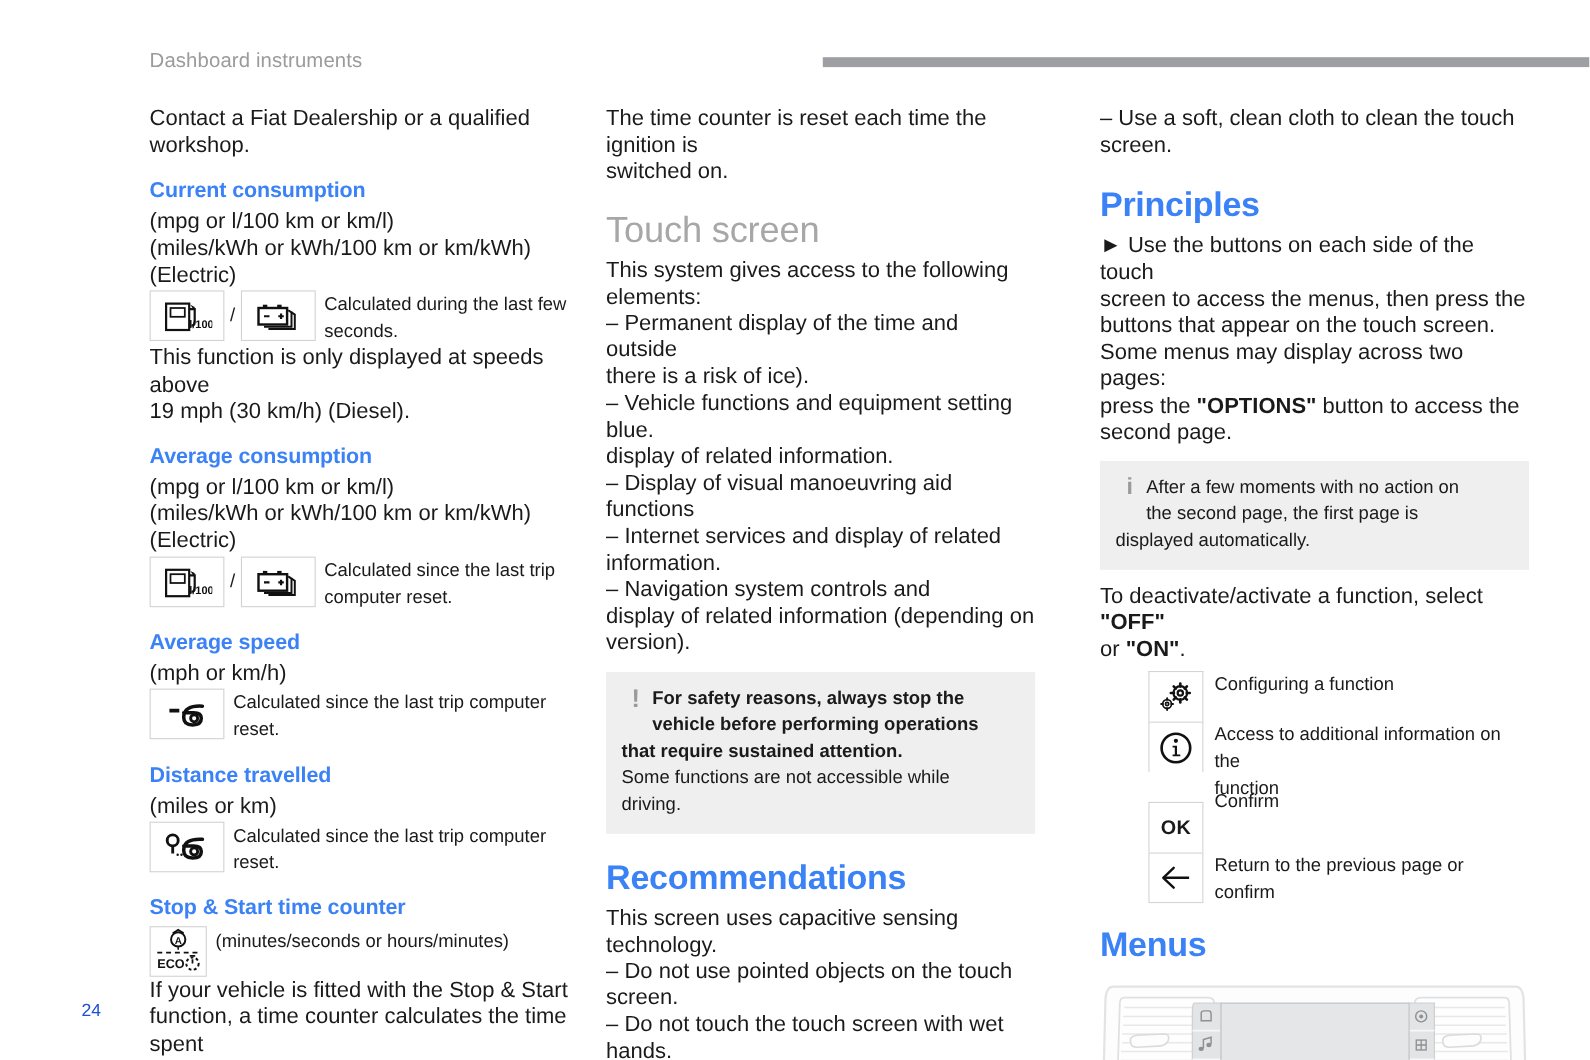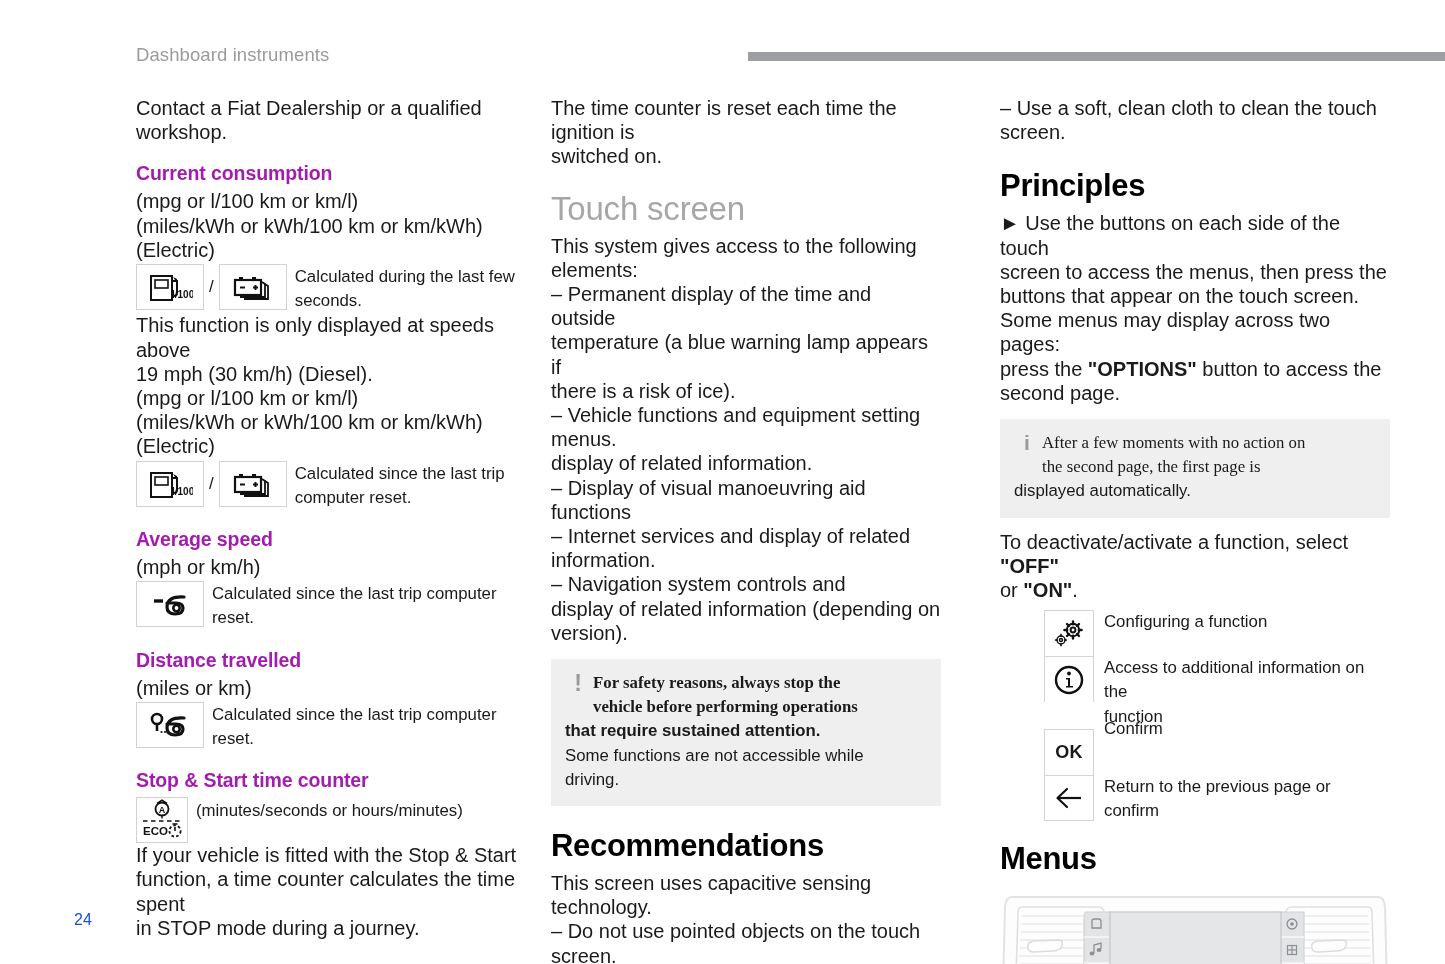--- a/index.html
+++ b/index.html
@@ -64,29 +64,29 @@
     margin: 0;
     font-size: 20px;
     line-height: 24.2px;
     color: #1a1a1a;
   }
   h2.section-h {
     margin: 17px 0 3px 0;
     font-size: 19.5px;
     font-weight: bold;
     line-height: 25px;
-    color: #a21caf;
+    color: #3b82f6;
     letter-spacing: -0.1px;
   }
   h1.big-h {
     margin: 22px 0 7px 0;
     font-size: 31px;
     font-weight: bold;
     line-height: 36px;
-    color: #000000;
+    color: #3b82f6;
     letter-spacing: -0.3px;
   }
   h1.big-h.gray {
     color: #a7a7a7;
     font-weight: normal;
     font-size: 33px;
     letter-spacing: -0.2px;
   }
   b, .b { font-weight: bold; }
 
@@ -134,21 +134,21 @@
   .nb-icon {
     float: left;
     width: 26px;
     text-align: center;
     color: #9a9a9a;
     font-weight: bold;
     font-size: 23px;
     line-height: 24px;
     margin-right: 2px;
   }
-  .nb-indent { padding-left: 28px; font-family: Liberation Serif, serif; }
+  .nb-indent { padding-left: 28px; }
 
   
   .symrow {
     display: flex;
     align-items: flex-start;
   }
   .symrow .symbox {
     flex: 0 0 auto;
     width: 50px;
     height: 46px;
@@ -223,20 +223,21 @@
       </svg>
     </div>
     <div class="icon-text">
       <div>Calculated during the last few</div>
       <div>seconds.</div>
     </div>
   </div>
   <div class="line">This function is only displayed at speeds above</div>
   <div class="line">19 mph (30 km/h) (Diesel).</div>
 
+  <h2 class="section-h">Average consumption</h2>
   <div class="line">(mpg or l/100 km or km/l)</div>
   <div class="line">(miles/kWh or kWh/100 km or km/kWh) (Electric)</div>
 
   <div class="icon-row">
     <div class="iconbox ib-52">
       <svg width="46" height="40" viewBox="0 0 46 40">
         <rect x="4" y="9" width="21" height="24" fill="none" stroke="#111" stroke-width="2"></rect>
         <rect x="8" y="13" width="13" height="8" fill="none" stroke="#111" stroke-width="1.6"></rect>
         <path d="M25 14 L30 14 L30 26 Q30 29 27 29" fill="none" stroke="#111" stroke-width="2"></path>
         <path d="M26 10 L30 12 L30 16 Z" fill="#111"></path>
@@ -322,24 +323,23 @@
 <div class="col" id="col2">
   <div class="line">The time counter is reset each time the ignition is</div>
   <div class="line">switched on.</div>
 
   <h1 class="big-h gray">Touch screen</h1>
 
   <div class="line">This system gives access to the following</div>
   <div class="line">elements:</div>
 
   <div class="line">–  Permanent display of the time and outside</div>
-  <div class="line">temperature (a blue warning lamp appears if</div>
   <div class="line">there is a risk of ice).</div>
   <div class="line">–  Vehicle functions and equipment setting</div>
-  <div class="line">menus.</div>
+  <div class="line">blue.</div>
   <div class="line">display of related information.</div>
   <div class="line">–  Display of visual manoeuvring aid functions</div>
   <div class="line">–  Internet services and display of related</div>
   <div class="line">information.</div>
   <div class="line">–  Navigation system controls and</div>
   <div class="line">display of related information (depending on</div>
   <div class="line">version).</div>
 
   <div class="notebox warn" style="margin-top:14px;">
     <div class="nb-icon">!</div>

